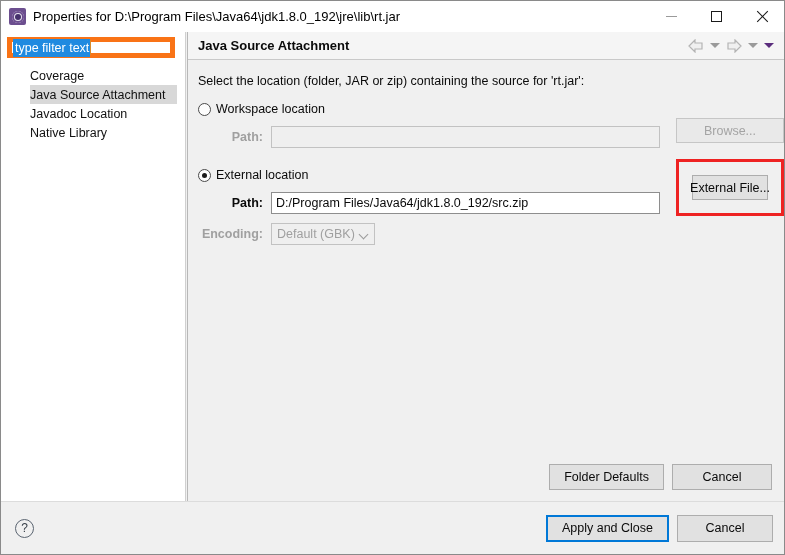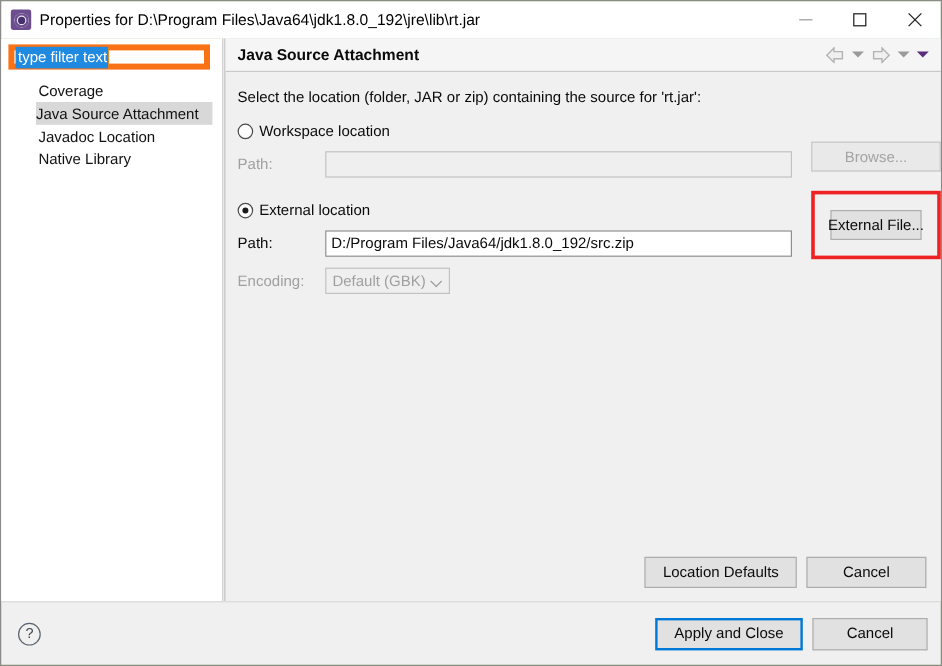--- a/index.html
+++ b/index.html
@@ -107,25 +107,24 @@
     line-height: 16px;
   }
   .filter-caret {
     width: 1px; height: 15px;
     background: #d98b2b;
   }
   .tree { margin-top: 8px; }
   .tree-item {
     height: 19px;
     display: flex; align-items: center;
-    padding-left: 19px;
+    padding-left: 29px;
     font-size: 12.5px; color: #111111;
     white-space: nowrap;
     cursor: default;
-    margin-left: 12px;
   }
   .tree-item.selected {
     background: #d8d8d8;
     width: 147px;
     margin-left: 29px;
     padding-left: 0;
   }
   .pane-divider {
     width: 3px; flex: none;
     background: #f0f0f0;
@@ -192,22 +191,22 @@
     border-radius: 50%; background: #1a1a1a;
   }
   .radio-label { font-size: 12.5px; color: #0a0a0a; white-space: nowrap; }
 
   .field-row {
     display: flex; align-items: center;
     margin-bottom: 9px;
   }
   .field-label {
     width: 73px; flex: none;
-    padding-right: 8px;
-    font-size: 12.5px; color: #0a0a0a;
+    text-align: right; padding-right: 8px;
+    font-size: 12.5px; color: #0a0a0a; font-weight: bold;
   }
   .field-label.disabled { color: #a0a0a0; }
   .text-input {
     height: 22px;
     border: 1px solid #8e8e8e;
     background: #ffffff;
     display: flex; align-items: center;
     padding: 0 4px;
     font-size: 12.5px; color: #0a0a0a;
     white-space: nowrap; overflow: hidden;
@@ -408,21 +407,21 @@
 
         <div class="side-buttons">
           <div class="btn disabled btn-browse">Browse...</div>
           <div class="btn-extfile-wrap">
             <span class="redbox"></span>
             <div class="btn">External File...</div>
           </div>
         </div>
 
         <div class="bottom-actions">
-          <div class="btn">Location Defaults</div>
+          <div class="btn">Folder Defaults</div>
           <div class="btn" style="min-width:100px;">Cancel</div>
         </div>
 
       </div>
     </div>
   </div>
 
   <div class="footer">
     <div class="help-icon">
       <span>?</span>

